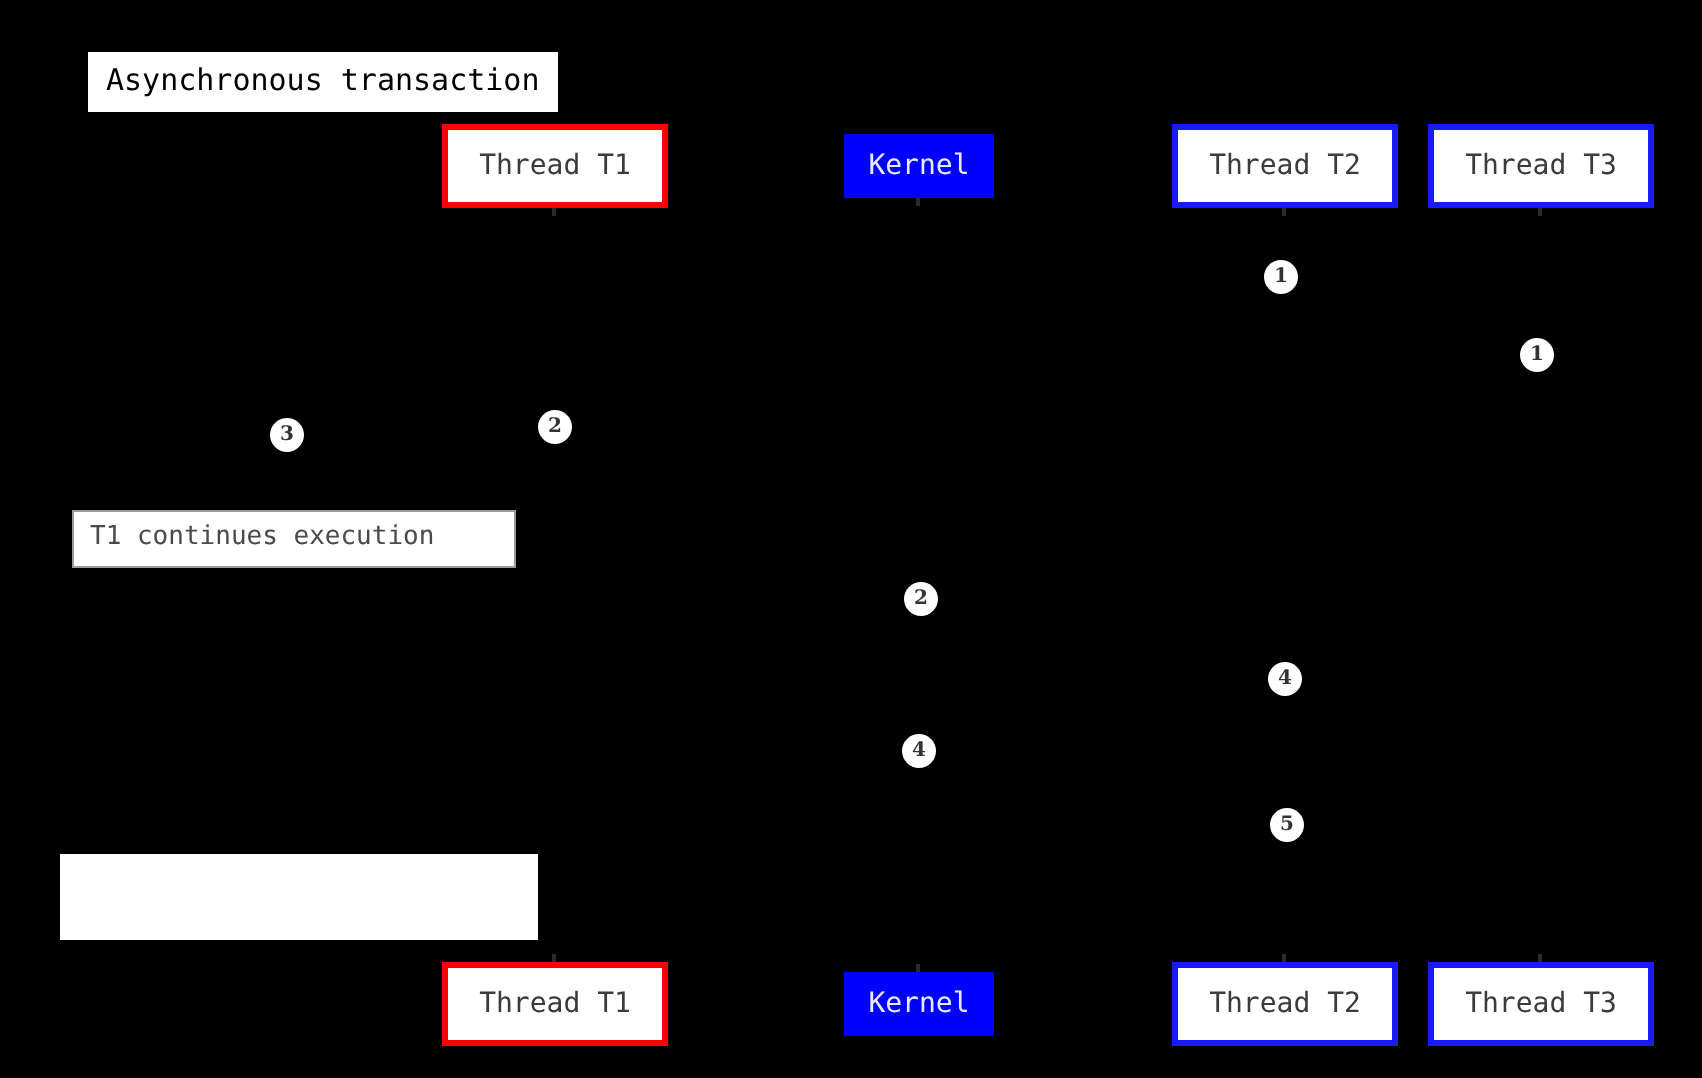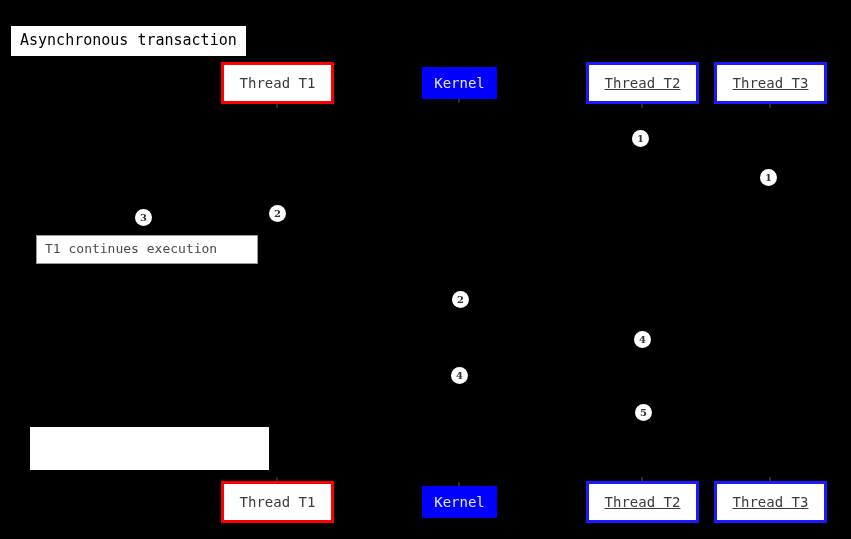--- a/index.html
+++ b/index.html
@@ -42,21 +42,20 @@
   }
   .participant.red {
     background: #ffffff;
     border: 3px solid #ff0000;
     color: #3b3b3b;
   }
   .participant.blueborder {
     background: #ffffff;
     border: 3px solid #1a1aff;
     color: #3b3b3b;
-    text-decoration: underline;
   }
   .participant.bluefill {
     background: #0000ff;
     border: 2px solid #fca5a5;
     color: #e8e8ff;
   }
 
   
   .lifeline {
     position: absolute;
@@ -91,34 +90,35 @@
   .note-label {
     position: absolute;
     background: #ffffff;
     border: 1px solid #9a9a9a;
     color: #4a4a4a;
     font-size: 13px;
     line-height: 1;
     padding: 6px 8px 7px 8px;
     white-space: nowrap;
     box-sizing: border-box;
+    margin-top: 20px;
   }
   .blank-note {
     position: absolute;
     background: #ffffff;
     border: 1px solid #ffffff;
     box-sizing: border-box;
   }
 </style>
 </head>
 <body>
 
 <div id="canvas">
 
-  <div class="title-box" id="title-box" style="left: 11px; top: 26px;">Asynchronous transaction</div>
+  <div class="title-box" id="title-box" style="left: 44px; top: 26px;">Asynchronous transaction</div>
 
   <div id="lifelines-layer">
       <div class="lifeline" style="left: 277px; top: 104px; height: 377px;"></div>
       <div class="lifeline-stub" style="left: 276px; top: 104px;"></div>
       <div class="lifeline-stub" style="left: 276px; top: 477px;"></div>
       <div class="lifeline" style="left: 459px; top: 99px; height: 387px;"></div>
       <div class="lifeline-stub" style="left: 458px; top: 99px;"></div>
       <div class="lifeline-stub" style="left: 458px; top: 482px;"></div>
       <div class="lifeline" style="left: 642px; top: 104px; height: 377px;"></div>
       <div class="lifeline-stub" style="left: 641px; top: 104px;"></div>

